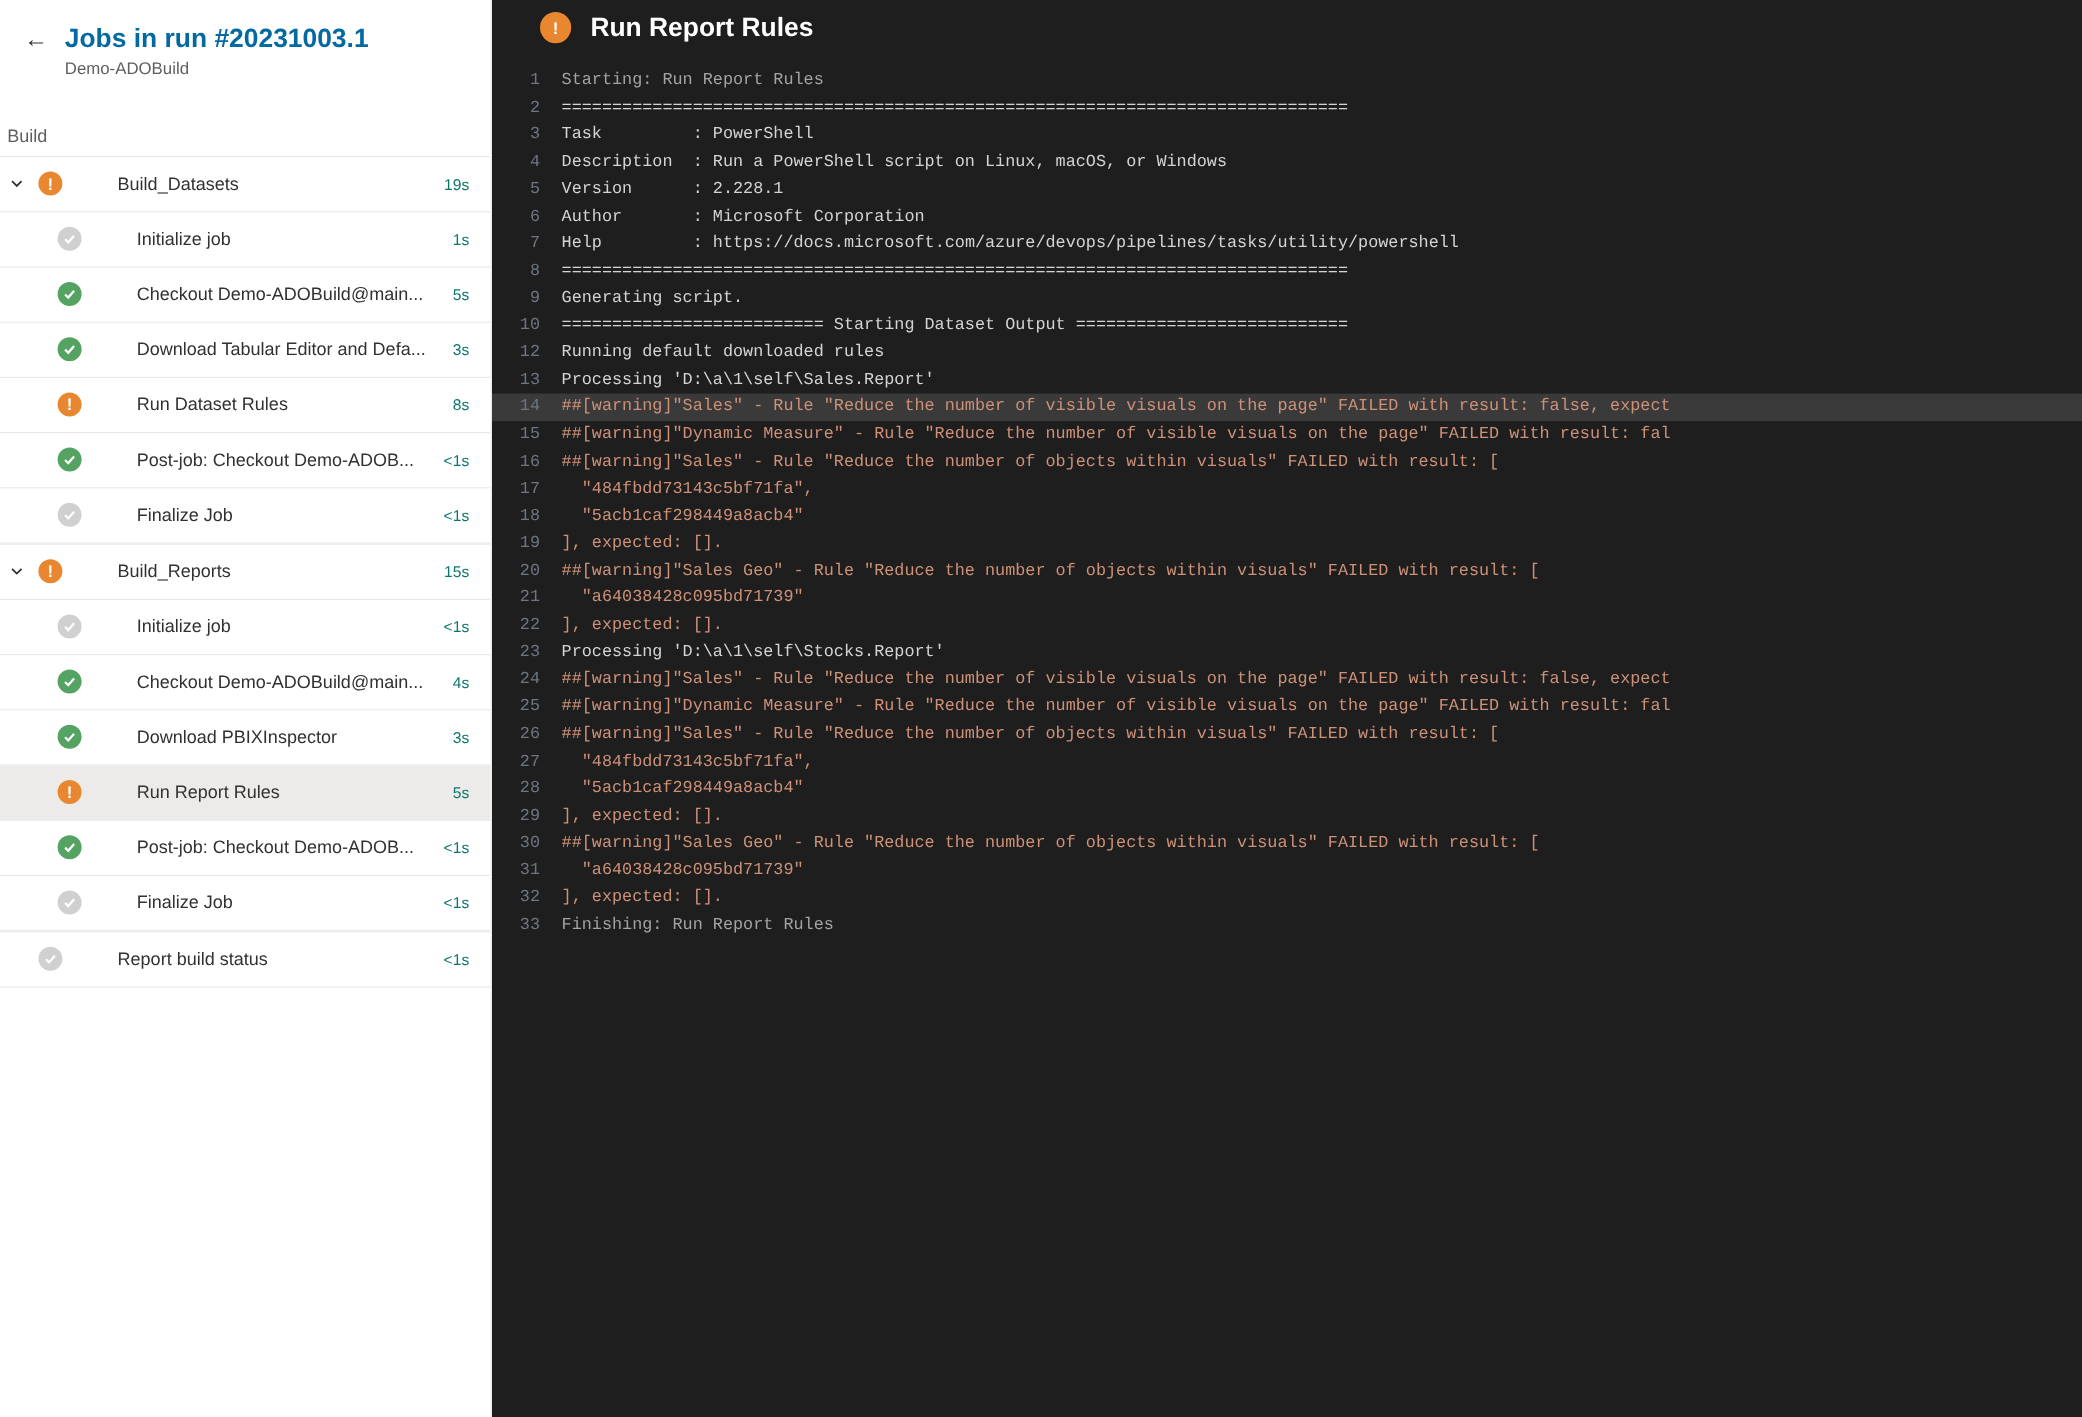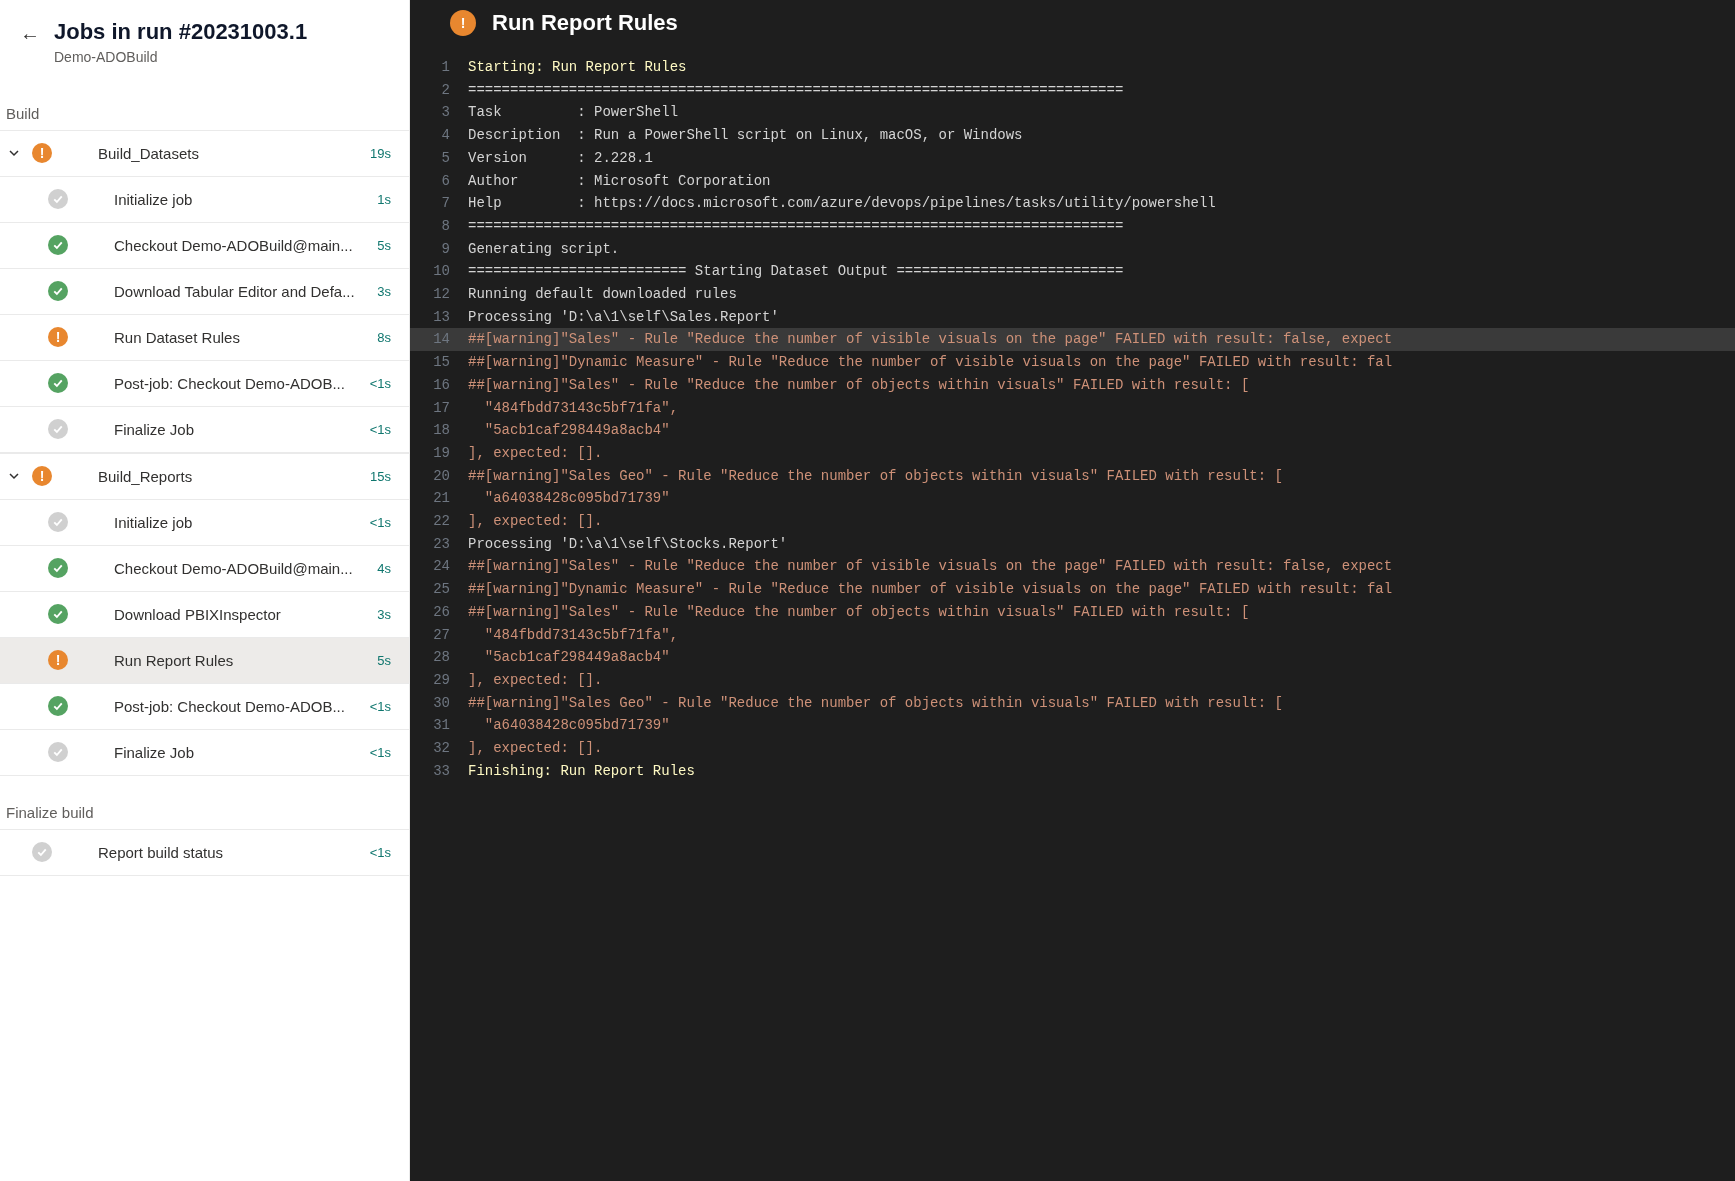--- a/index.html
+++ b/index.html
@@ -28,21 +28,21 @@
   }
   .back-arrow {
     font-size: 20px;
     cursor: pointer;
     padding-top: 4px;
     color: #323130;
   }
   .sidebar-title {
     font-size: 22px;
     font-weight: 600;
-    color: #0f172a;
+    color: #0369a1;
     line-height: 1.3;
   }
   .sidebar-subtitle {
     font-size: 14px;
     color: #605e5c;
     margin-top: 2px;
   }
   .stage-label {
     font-size: 15px;
     font-weight: 400;
@@ -149,21 +149,21 @@
   .log-line.highlighted { background: #3a3a3a; }
   .line-num {
     width: 58px;
     text-align: right;
     padding-right: 18px;
     color: #6e7681;
     user-select: none;
     flex-shrink: 0;
   }
   .line-content { flex: 1; overflow: hidden; }
-  .c-green { color: #fef9c3; }
+  .c-green { color: #a3a3a3; }
   .c-default { color: #d4d4d4; }
   .c-blue { color: #569cd6; }
   .c-orange { color: #ce9178; }
   .c-link { color: #d4d4d4; }
 </style>
 </head>
 <body>
 
 <div class="sidebar">
   <div class="sidebar-header">
@@ -308,21 +308,20 @@
             <svg viewBox="0 0 16 16" fill="none" stroke="white" stroke-width="2.5">
               <polyline points="3,8.5 6.5,12 13,4.5"></polyline>
             </svg>
           </span>
           <span class="job-name">Finalize Job</span>
           <span class="job-duration">&lt;1s</span>
         </div>
       </div>
     </div>
 
-  <div class="stage-label">Finalize build</div>
   <div id="finalize-container" class="job-group">
       <div class="job-row step-row">
         <span class="chevron"></span>
         <span class="status-icon status-neutral">
           <svg viewBox="0 0 16 16" fill="none" stroke="white" stroke-width="2.5">
             <polyline points="3,8.5 6.5,12 13,4.5"></polyline>
           </svg>
         </span>
         <span class="job-name">Report build status</span>
         <span class="job-duration">&lt;1s</span>

